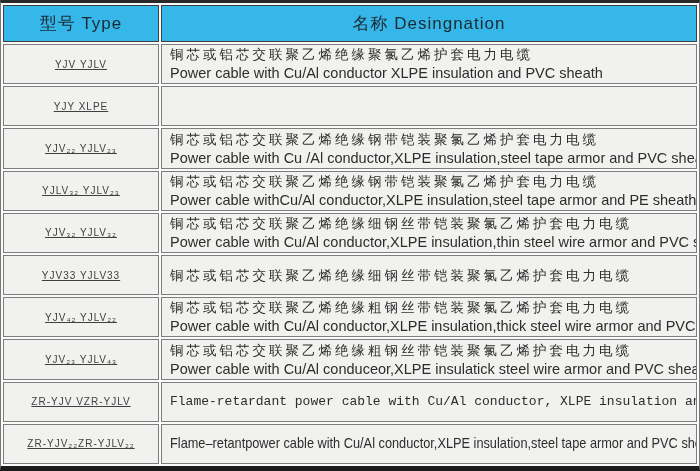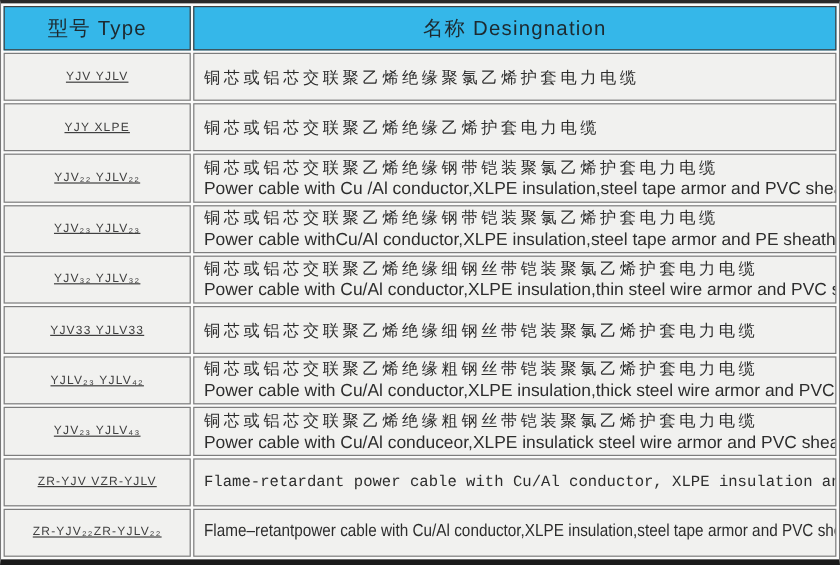--- a/index.html
+++ b/index.html
@@ -98,45 +98,45 @@
         <span>名称 Desingnation</span>
       </div>
     </div>
 
   <div class="row">
     <div class="cell type-cell">
       <span>YJV YJLV</span>
     </div>
     <div class="cell desc-cell">
       <span class="cn">铜芯或铝芯交联聚乙烯绝缘聚氯乙烯护套电力电缆</span>
+      <span class="en">Power cable with Cu/Al conductor XLPE insulation and PVC sheath</span>
     </div>
   </div>
 
   <div class="row">
     <div class="cell type-cell">
       <span>YJY XLPE</span>
     </div>
     <div class="cell desc-cell">
-      <span class="cn">铜芯或铝芯交联聚乙烯绝缘乙烯护套电力电缆</span>
     </div>
   </div>
 
   <div class="row">
     <div class="cell type-cell">
-      <span>YJV₂₂ YJLV₂₂</span>
+      <span>YJV₂₂ YJLV₂₃</span>
     </div>
     <div class="cell desc-cell">
       <span class="cn">铜芯或铝芯交联聚乙烯绝缘钢带铠装聚氯乙烯护套电力电缆</span>
       <span class="en">Power cable with Cu /Al conductor,XLPE insulation,steel tape armor and PVC sheath</span>
     </div>
   </div>
 
   <div class="row">
     <div class="cell type-cell">
-      <span>YJV₂₃ YJLV₂₃</span>
+      <span>YJLV₃₂ YJLV₂₃</span>
     </div>
     <div class="cell desc-cell">
       <span class="cn">铜芯或铝芯交联聚乙烯绝缘钢带铠装聚氯乙烯护套电力电缆</span>
       <span class="en">Power cable withCu/Al conductor,XLPE insulation,steel tape armor and PE sheath</span>
     </div>
   </div>
 
   <div class="row">
     <div class="cell type-cell">
       <span>YJV₃₂ YJLV₃₂</span>
@@ -151,21 +151,21 @@
     <div class="cell type-cell">
       <span>YJV33 YJLV33</span>
     </div>
     <div class="cell desc-cell">
       <span class="cn">铜芯或铝芯交联聚乙烯绝缘细钢丝带铠装聚氯乙烯护套电力电缆</span>
     </div>
   </div>
 
   <div class="row">
     <div class="cell type-cell">
-      <span>YJLV₂₃ YJLV₄₂</span>
+      <span>YJV₄₂ YJLV₂₂</span>
     </div>
     <div class="cell desc-cell">
       <span class="cn">铜芯或铝芯交联聚乙烯绝缘粗钢丝带铠装聚氯乙烯护套电力电缆</span>
       <span class="en">Power cable with Cu/Al conductor,XLPE insulation,thick steel wire  armor and PVC sheath</span>
     </div>
   </div>
 
   <div class="row">
     <div class="cell type-cell">
       <span>YJV₂₃ YJLV₄₃</span>

